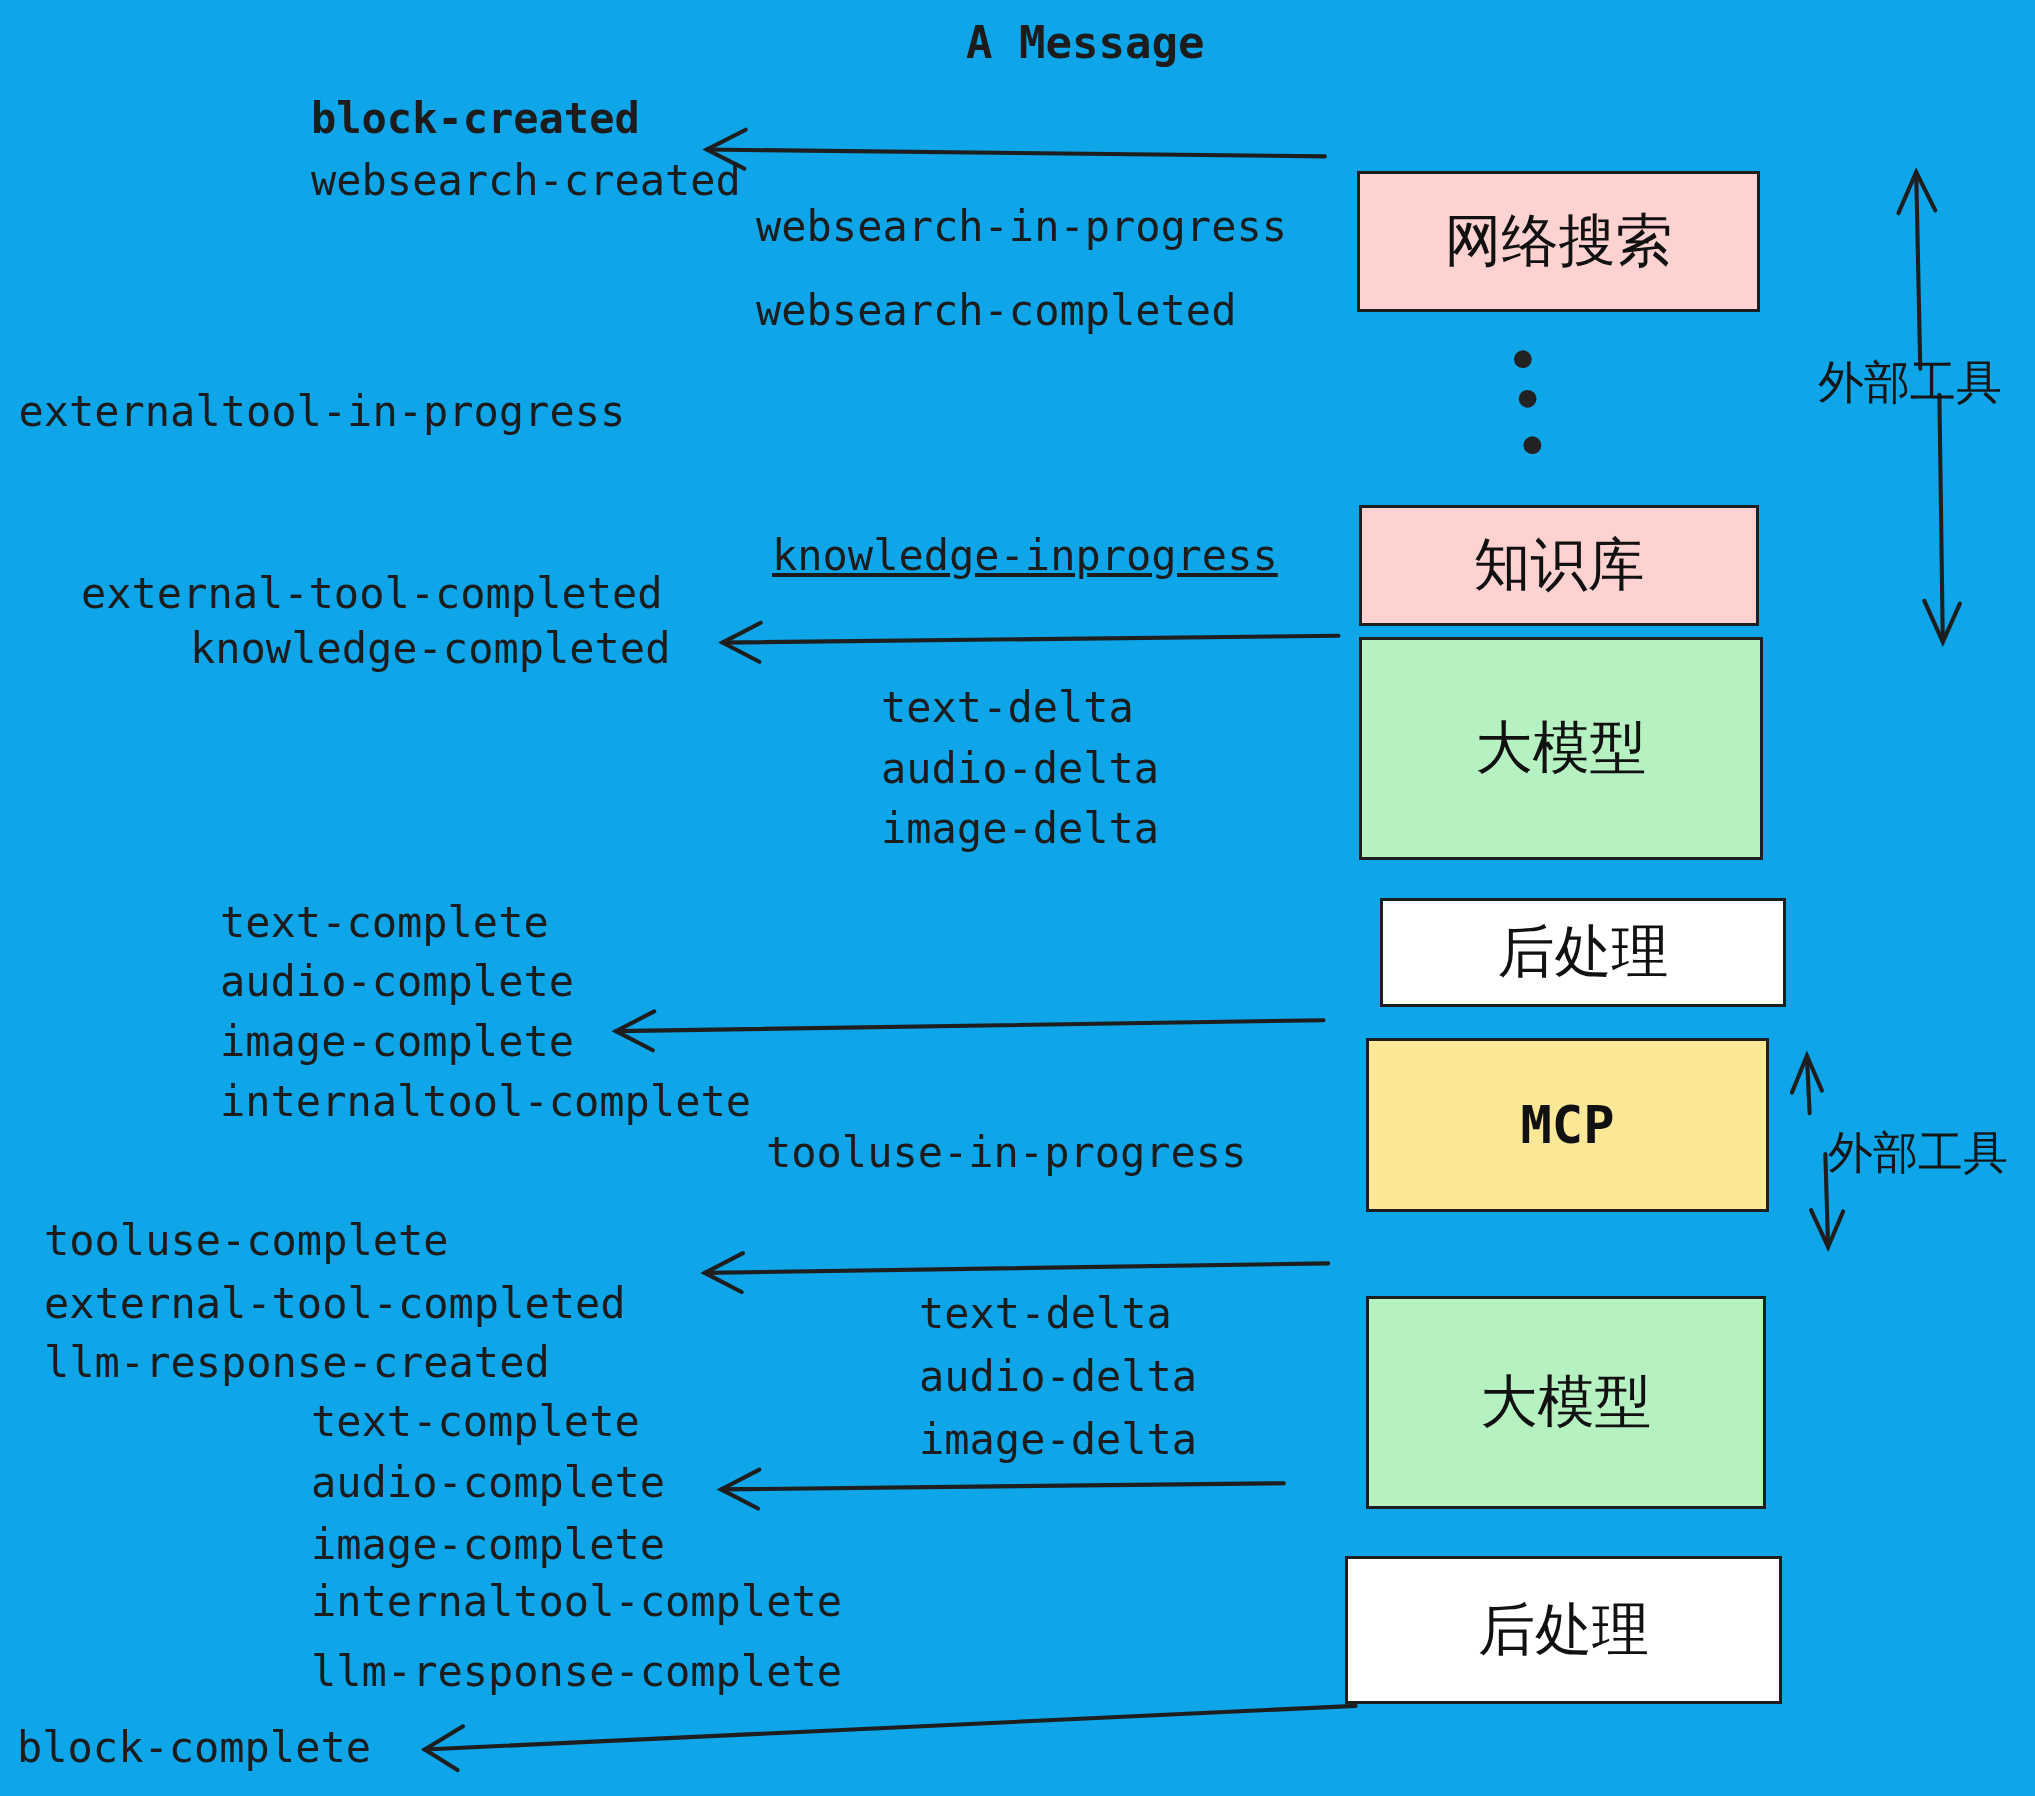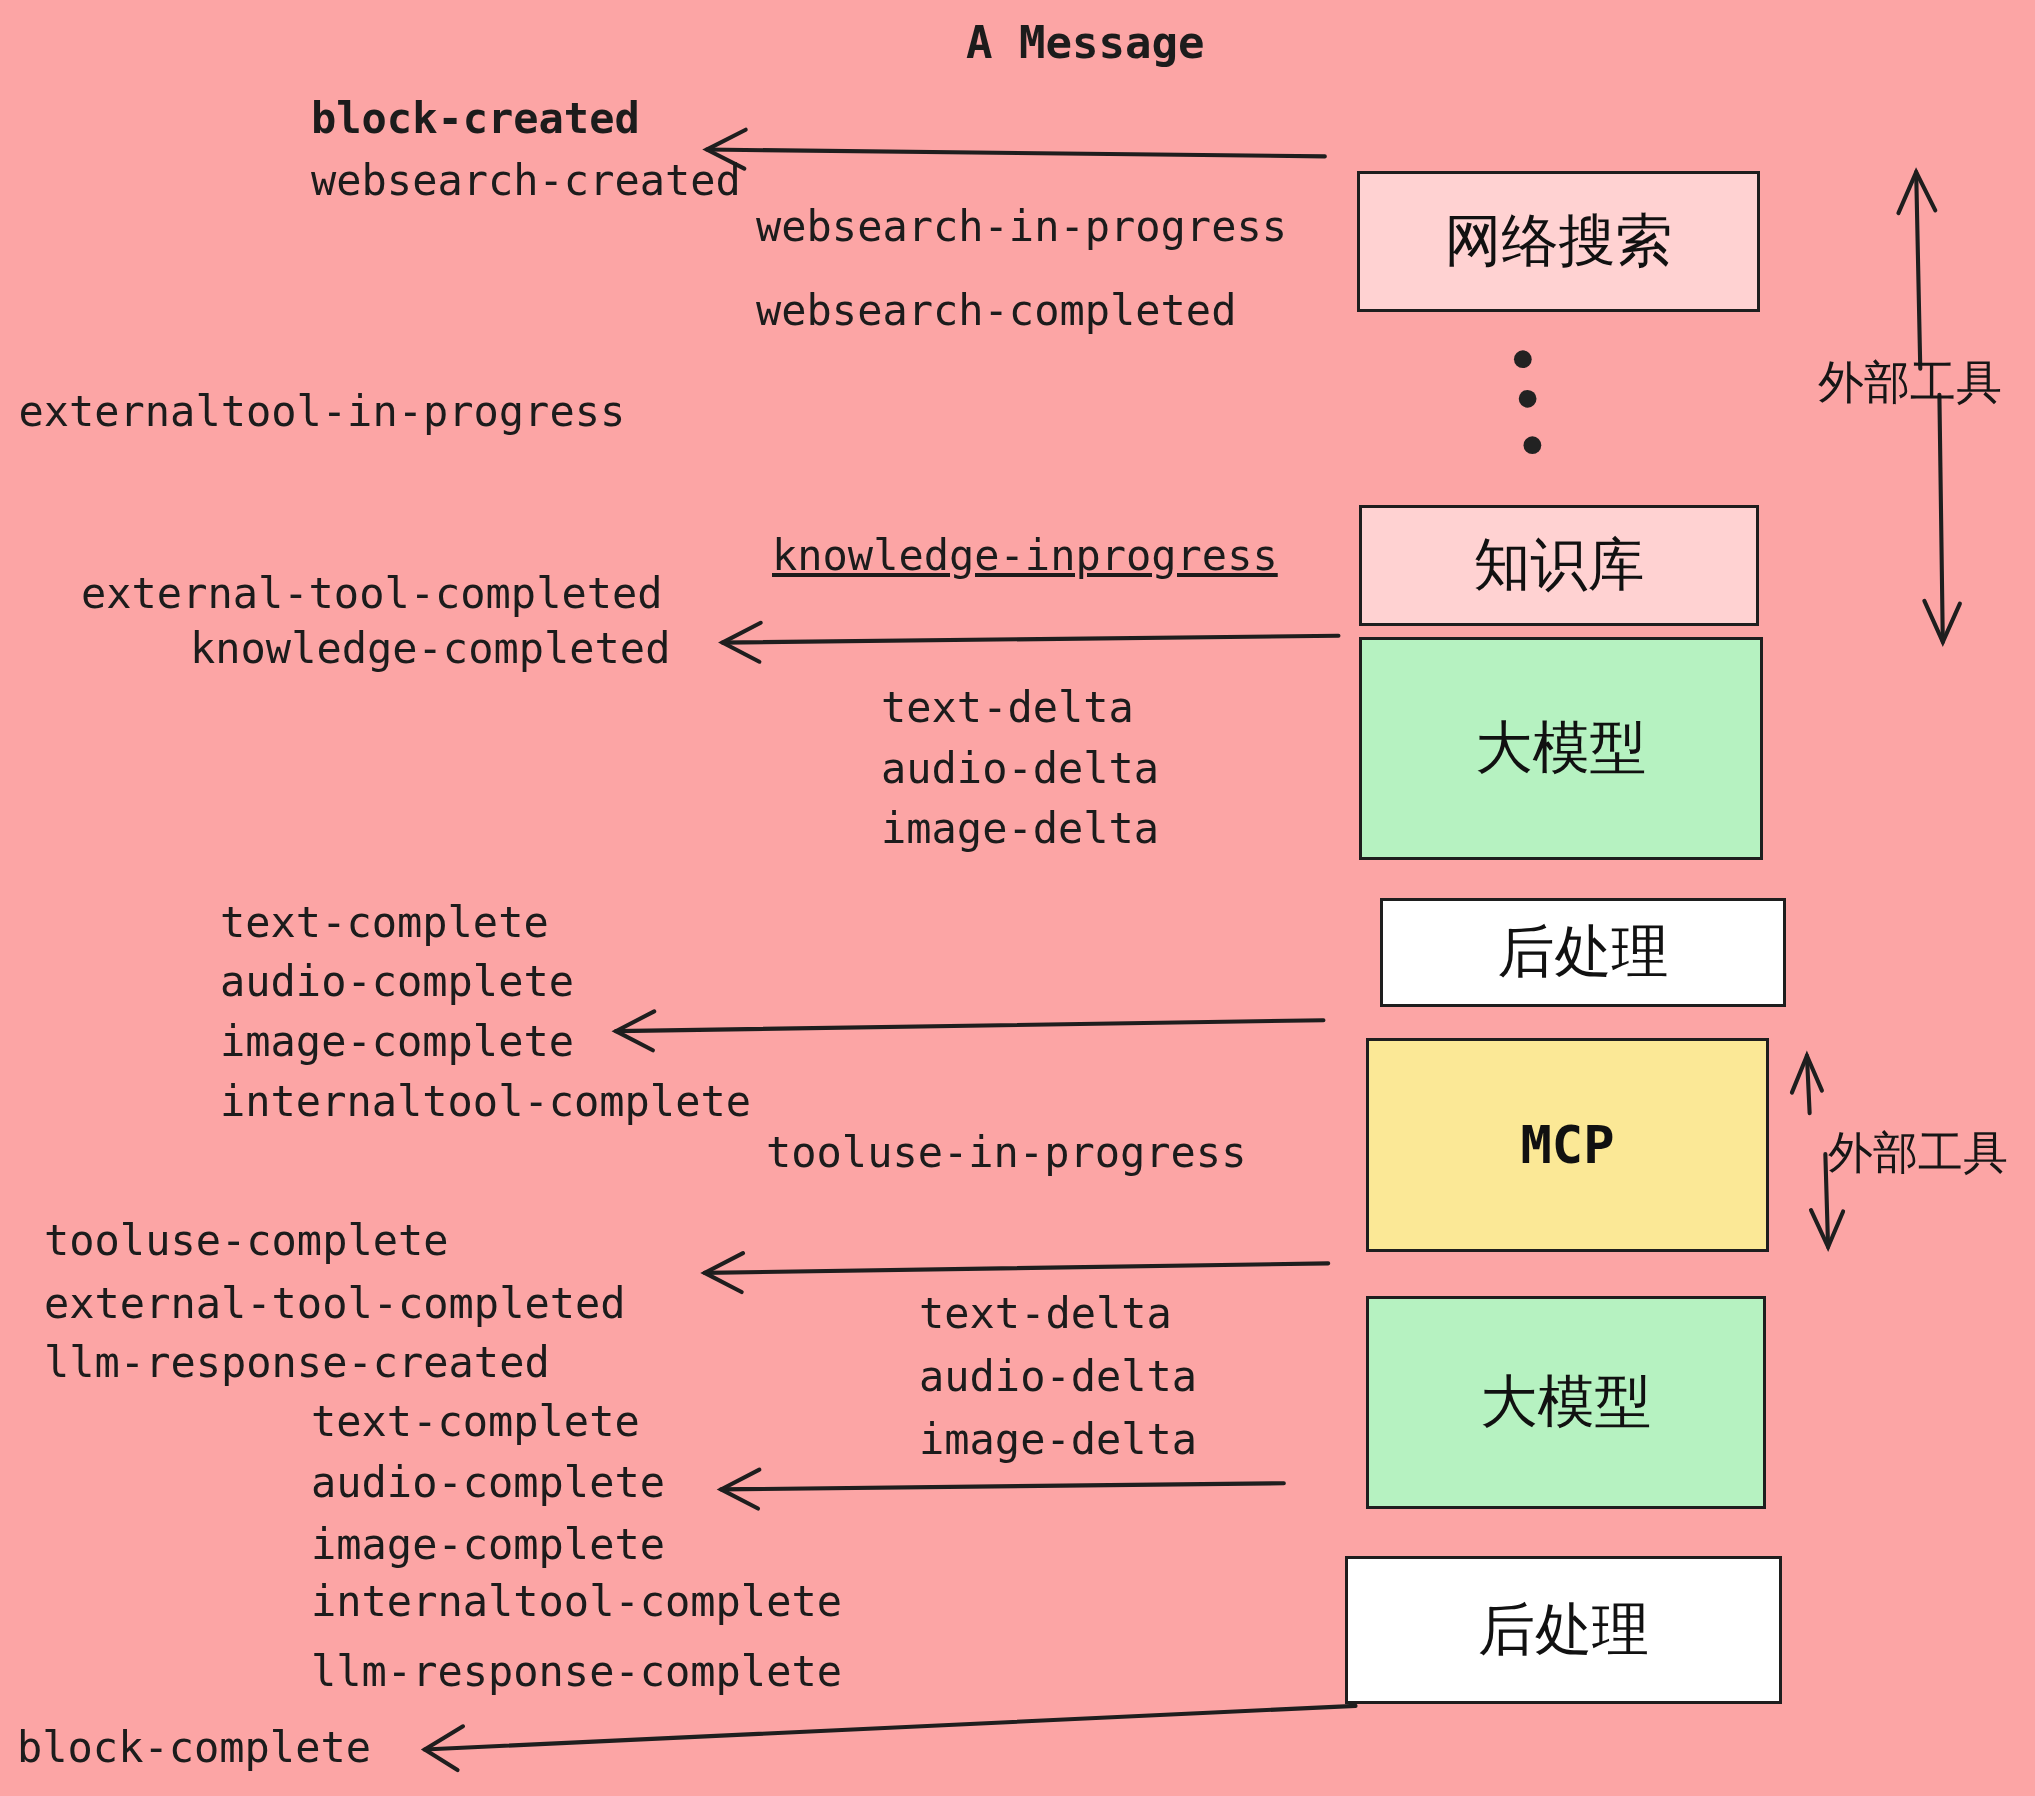--- a/index.html
+++ b/index.html
@@ -7,21 +7,21 @@
     padding: 0;
     width: 2035px;
     height: 1796px;
     background: #ffffff;
     overflow: hidden;
   }
   #canvas {
     position: relative;
     width: 2035px;
     height: 1796px;
-    background: #fca5a5;
+    background: #0ea5e9;
     font-family: "DejaVu Sans Mono", monospace;
     color: #1c1c1c;
   }
   .title {
     position: absolute;
     font-size: 44px;
     font-weight: bold;
     white-space: nowrap;
   }
   .evt {
@@ -186,21 +186,21 @@
   </div>
 
   <div class="box" style="left: 1359px; top: 637px; width: 404px; height: 223px; background: rgb(182, 242, 193);">
     <span class="box-label">大模型</span>
   </div>
 
   <div class="box" style="left: 1380px; top: 898px; width: 406px; height: 109px; background: rgb(255, 255, 255);">
     <span class="box-label">后处理</span>
   </div>
 
-  <div class="box" style="left: 1366px; top: 1038px; width: 403px; height: 214px; background: rgb(251, 232, 150); text-align: right;">
+  <div class="box" style="left: 1366px; top: 1038px; width: 403px; height: 174px; background: rgb(251, 232, 150); text-align: right;">
     <span class="box-label latin">MCP</span>
   </div>
 
   <div class="box" style="left: 1366px; top: 1296px; width: 400px; height: 213px; background: rgb(182, 242, 193);">
     <span class="box-label">大模型</span>
   </div>
 
   <div class="box" style="left: 1345px; top: 1556px; width: 437px; height: 148px; background: rgb(255, 255, 255);">
     <span class="box-label">后处理</span>
   </div>

